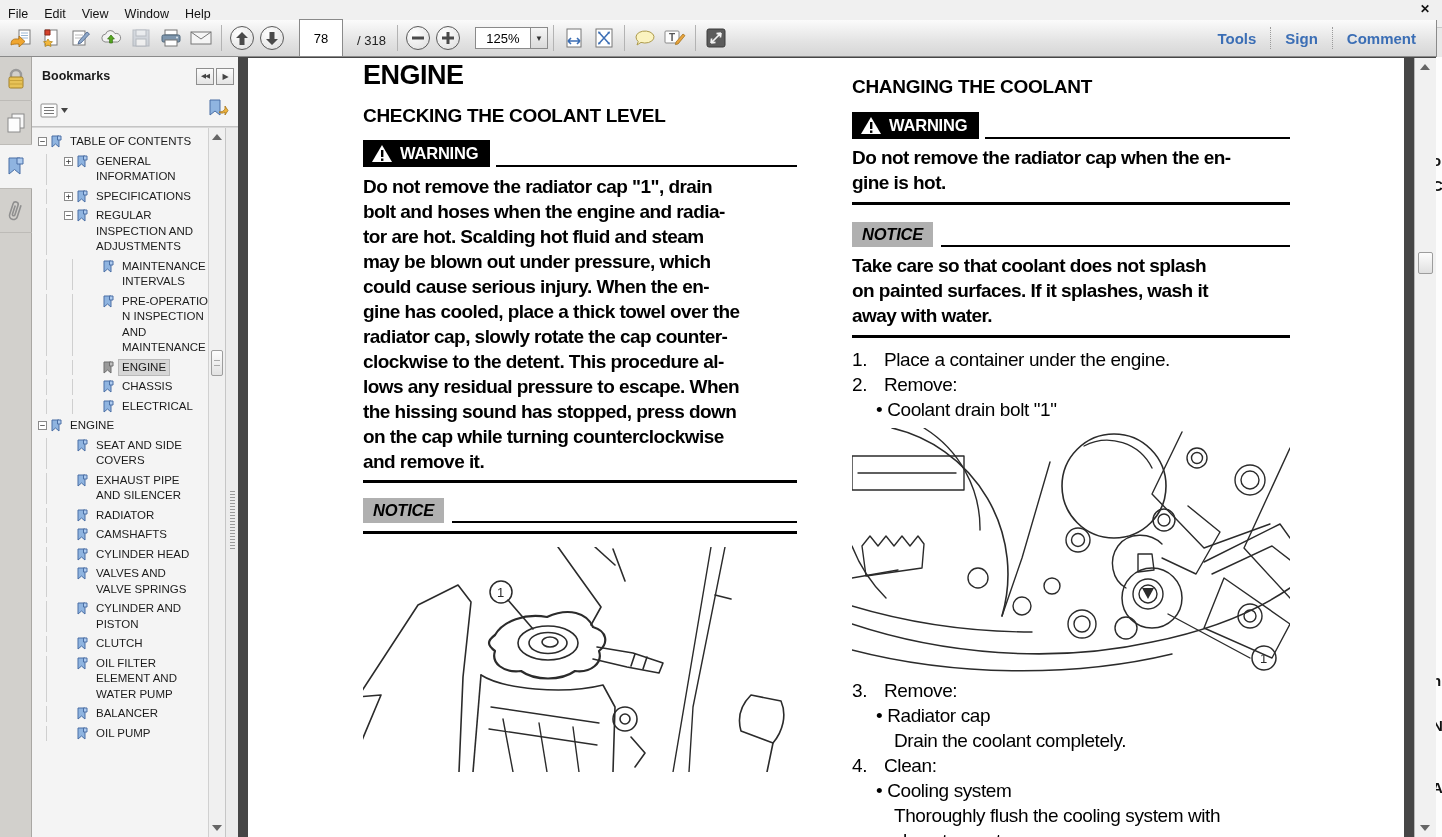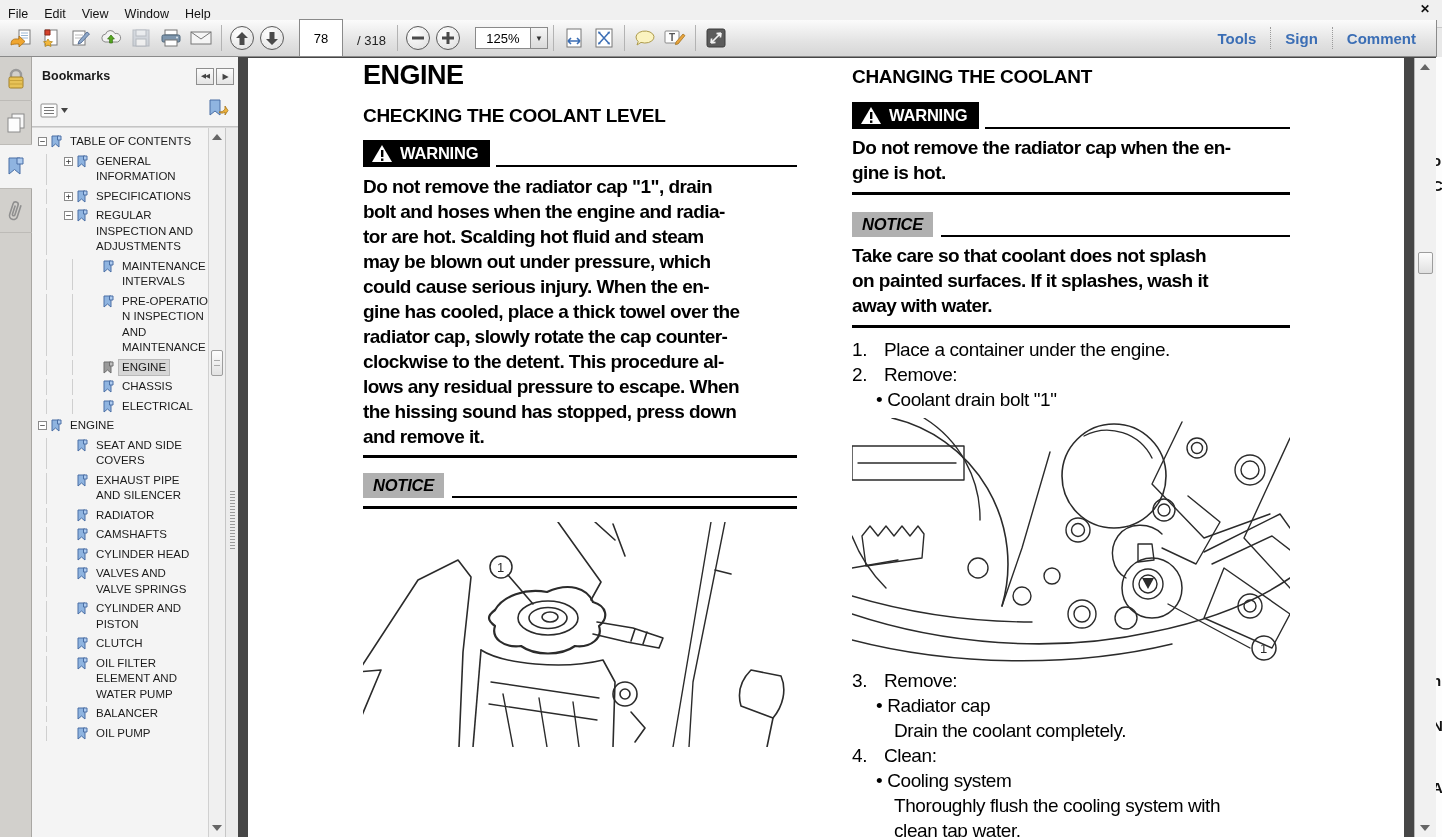--- a/index.html
+++ b/index.html
@@ -539,20 +539,21 @@
               <div>Do not remove the radiator cap "1", drain</div>
               <div>bolt and hoses when the engine and radia-</div>
               <div>tor are hot. Scalding hot fluid and steam</div>
               <div>may be blown out under pressure, which</div>
               <div>could cause serious injury. When the en-</div>
               <div>gine has cooled, place a thick towel over the</div>
               <div>radiator cap, slowly rotate the cap counter-</div>
               <div>clockwise to the detent. This procedure al-</div>
               <div>lows any residual pressure to escape. When</div>
               <div>the hissing sound has stopped, press down</div>
+              <div>on the cap while turning counterclockwise</div>
               <div>and remove it.</div>
             </div>
           <div class="rule" style="margin-top:6px;"></div>
           <div class="notice-row" style="margin-top:15px;">
             <div class="notice-box">
                 <span>NOTICE</span>
               </div>
             <div class="notice-line"></div>
           </div>
           <div class="rule" style="margin-top:8px;"></div>
@@ -587,21 +588,21 @@
               <circle cx="262" cy="172" r="5"></circle>
               <path d="M268 190 L282 206 L272 220"></path>
               <circle cx="138" cy="45" r="11" stroke-width="1.5"></circle>
               <text x="134" y="50" font-size="13" fill="#2b2b2b" stroke="none" font-family="Liberation Sans,sans-serif">1</text>
               <line x1="145" y1="53" x2="170" y2="82"></line>
             </svg>
           </div>
         </div>
 
         <div class="col col-right pdf">
-          <div class="h2" style="margin-top:8px;">CHANGING THE COOLANT</div>
+          <div class="h2" style="margin-top:18px;">CHANGING THE COOLANT</div>
           <div class="warn-row" style="margin-top:14px;">
             <div class="warn-box">
               <svg width="22" height="19" viewBox="0 0 22 19">
                   <path d="M11 1 L21 18 H1 Z" fill="#fff"></path>
                   <rect x="10" y="6" width="2.4" height="7" fill="#000"></rect>
                   <rect x="10" y="14.5" width="2.4" height="2.4" fill="#000"></rect>
                 </svg>
               <span class="wlabel">WARNING</span>
             </div>
             <div class="warn-line"></div>

